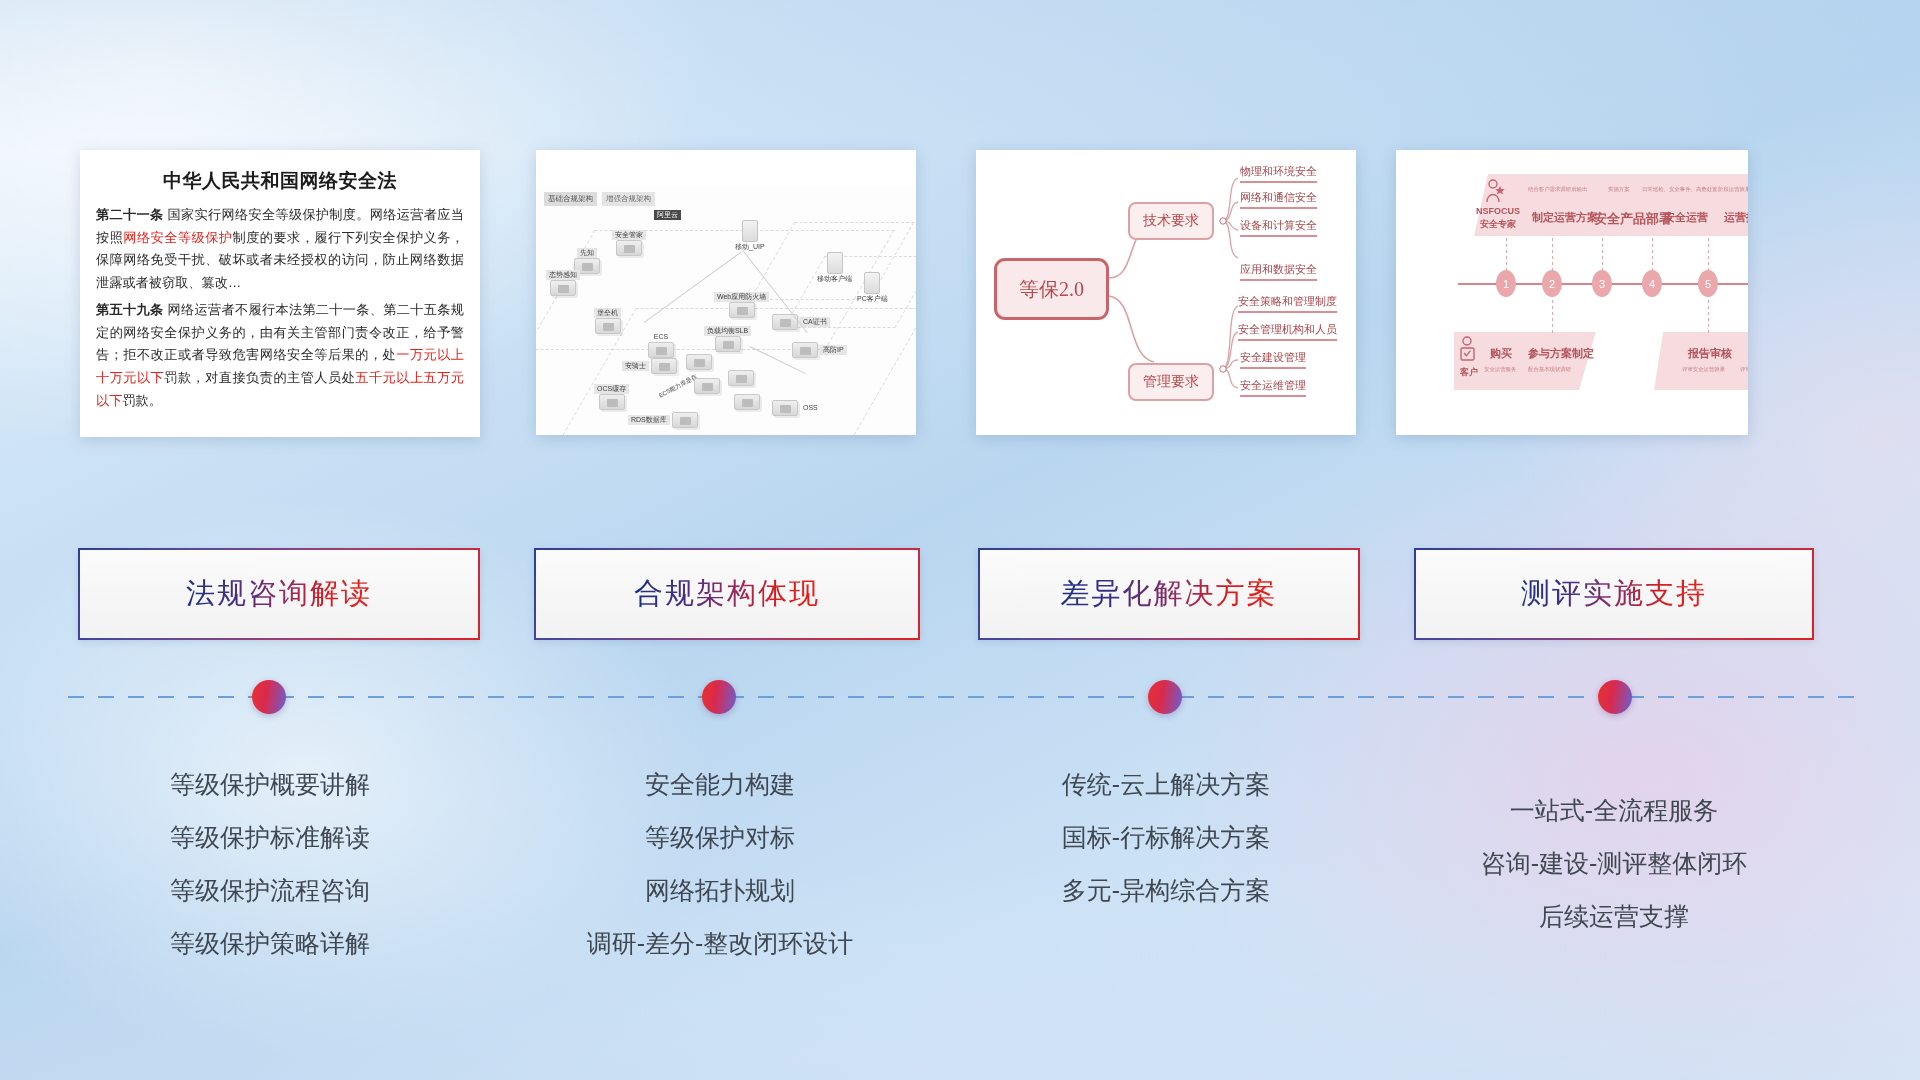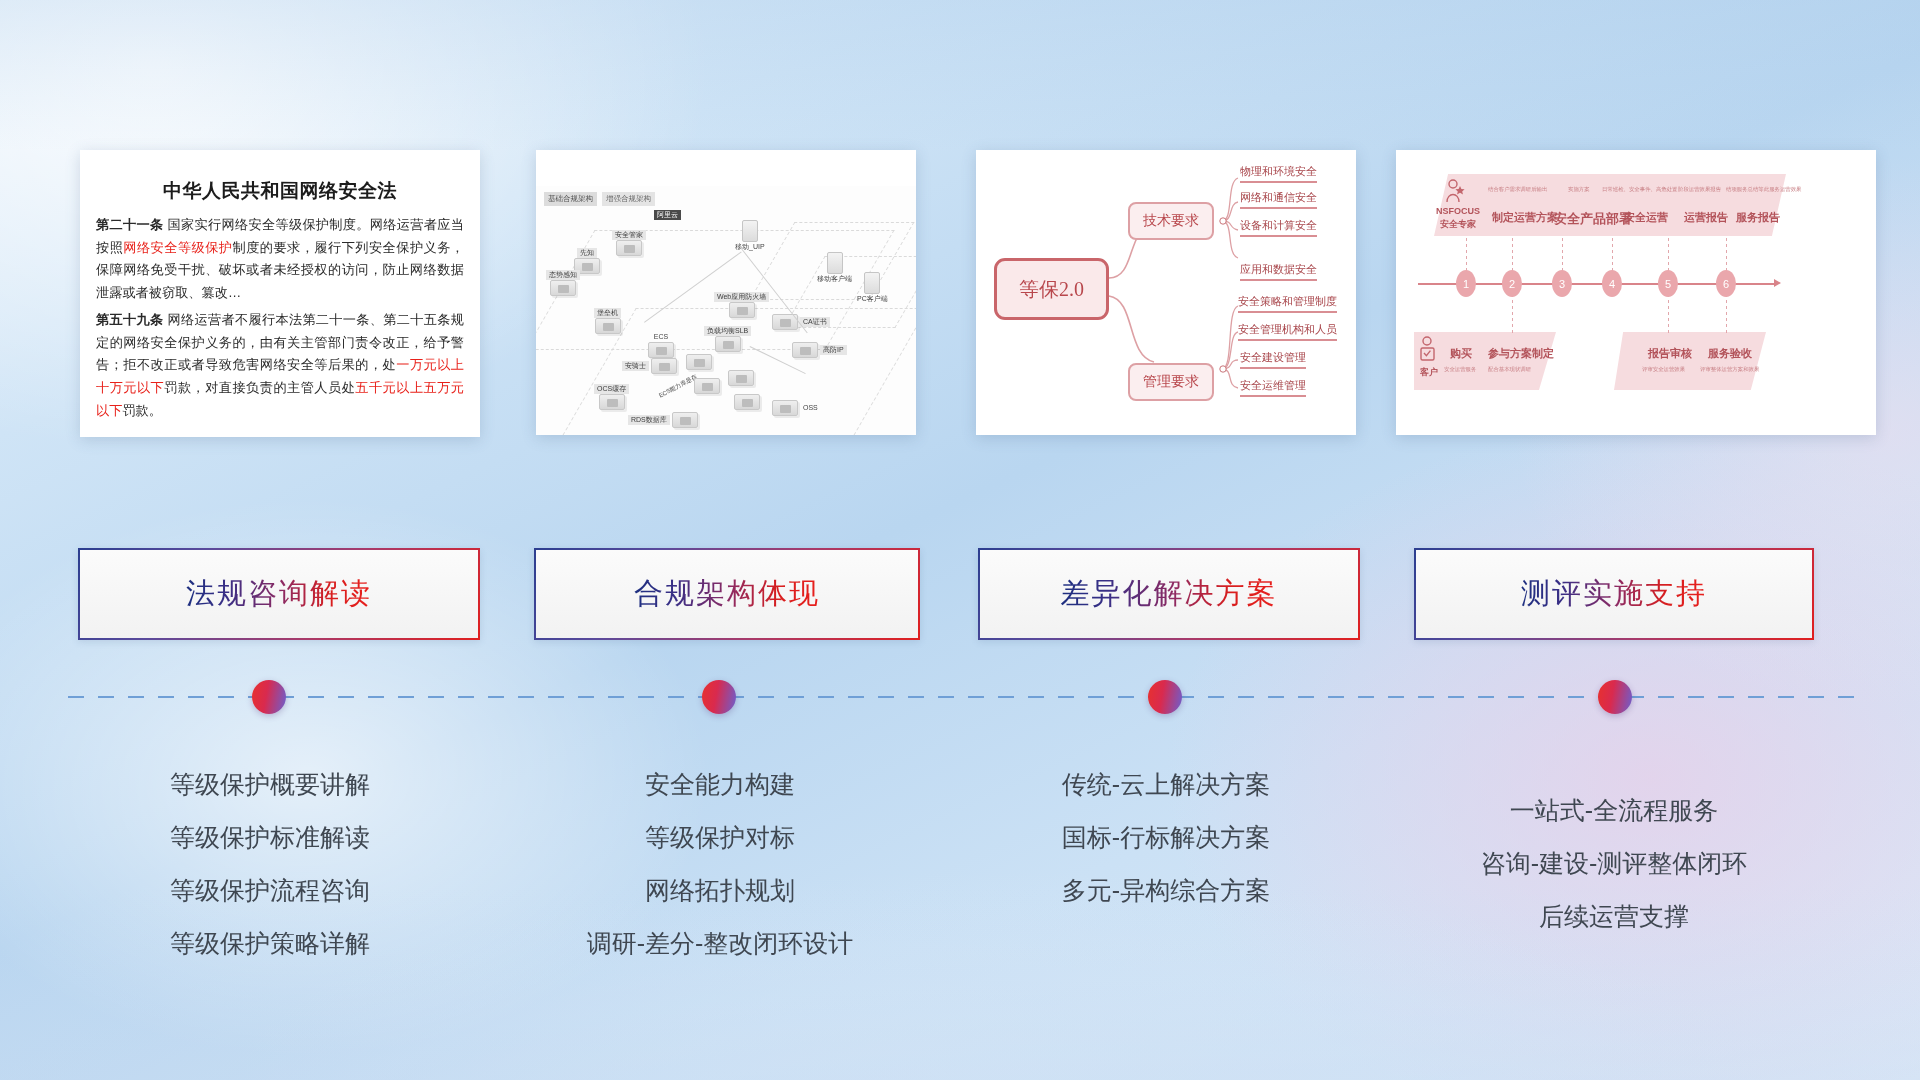--- a/index.html
+++ b/index.html
@@ -37,24 +37,24 @@
   
   .cards { position:absolute; left:0; top:150px; width:1920px; height:292px; }
   .card {
     position:absolute; top:0; background:#fff;
     box-shadow:0 3px 14px rgba(60,90,130,.20);
     overflow:hidden;
   }
   #card-1 { left:80px;   width:400px; height:287px; }
   #card-2 { left:536px;  width:380px; height:285px; }
   #card-3 { left:976px;  width:380px; height:285px; }
-  #card-4 { left:1396px; width:480px; height:285px; }
-
-  
-  .law { padding:28px 16px 8px 16px; }
+  #card-4 { left:1396px; width:352px; height:285px;padding-left:40px; }
+
+  
+  .law { padding:18px 16px 8px 16px; }
   .law-title {
     text-align:center; font-size:19px; font-weight:700; color:#1c1c1c;
     letter-spacing:.5px; margin-bottom:10px;
   }
   .law-p { font-size:13.2px; line-height:1.72; color:#2a2a2a; text-align:justify; }
   .law-p + .law-p { margin-top:4px; }
   .law-p b { font-weight:700; }
   .law-p .red { color:#e8211a; }
 
   

